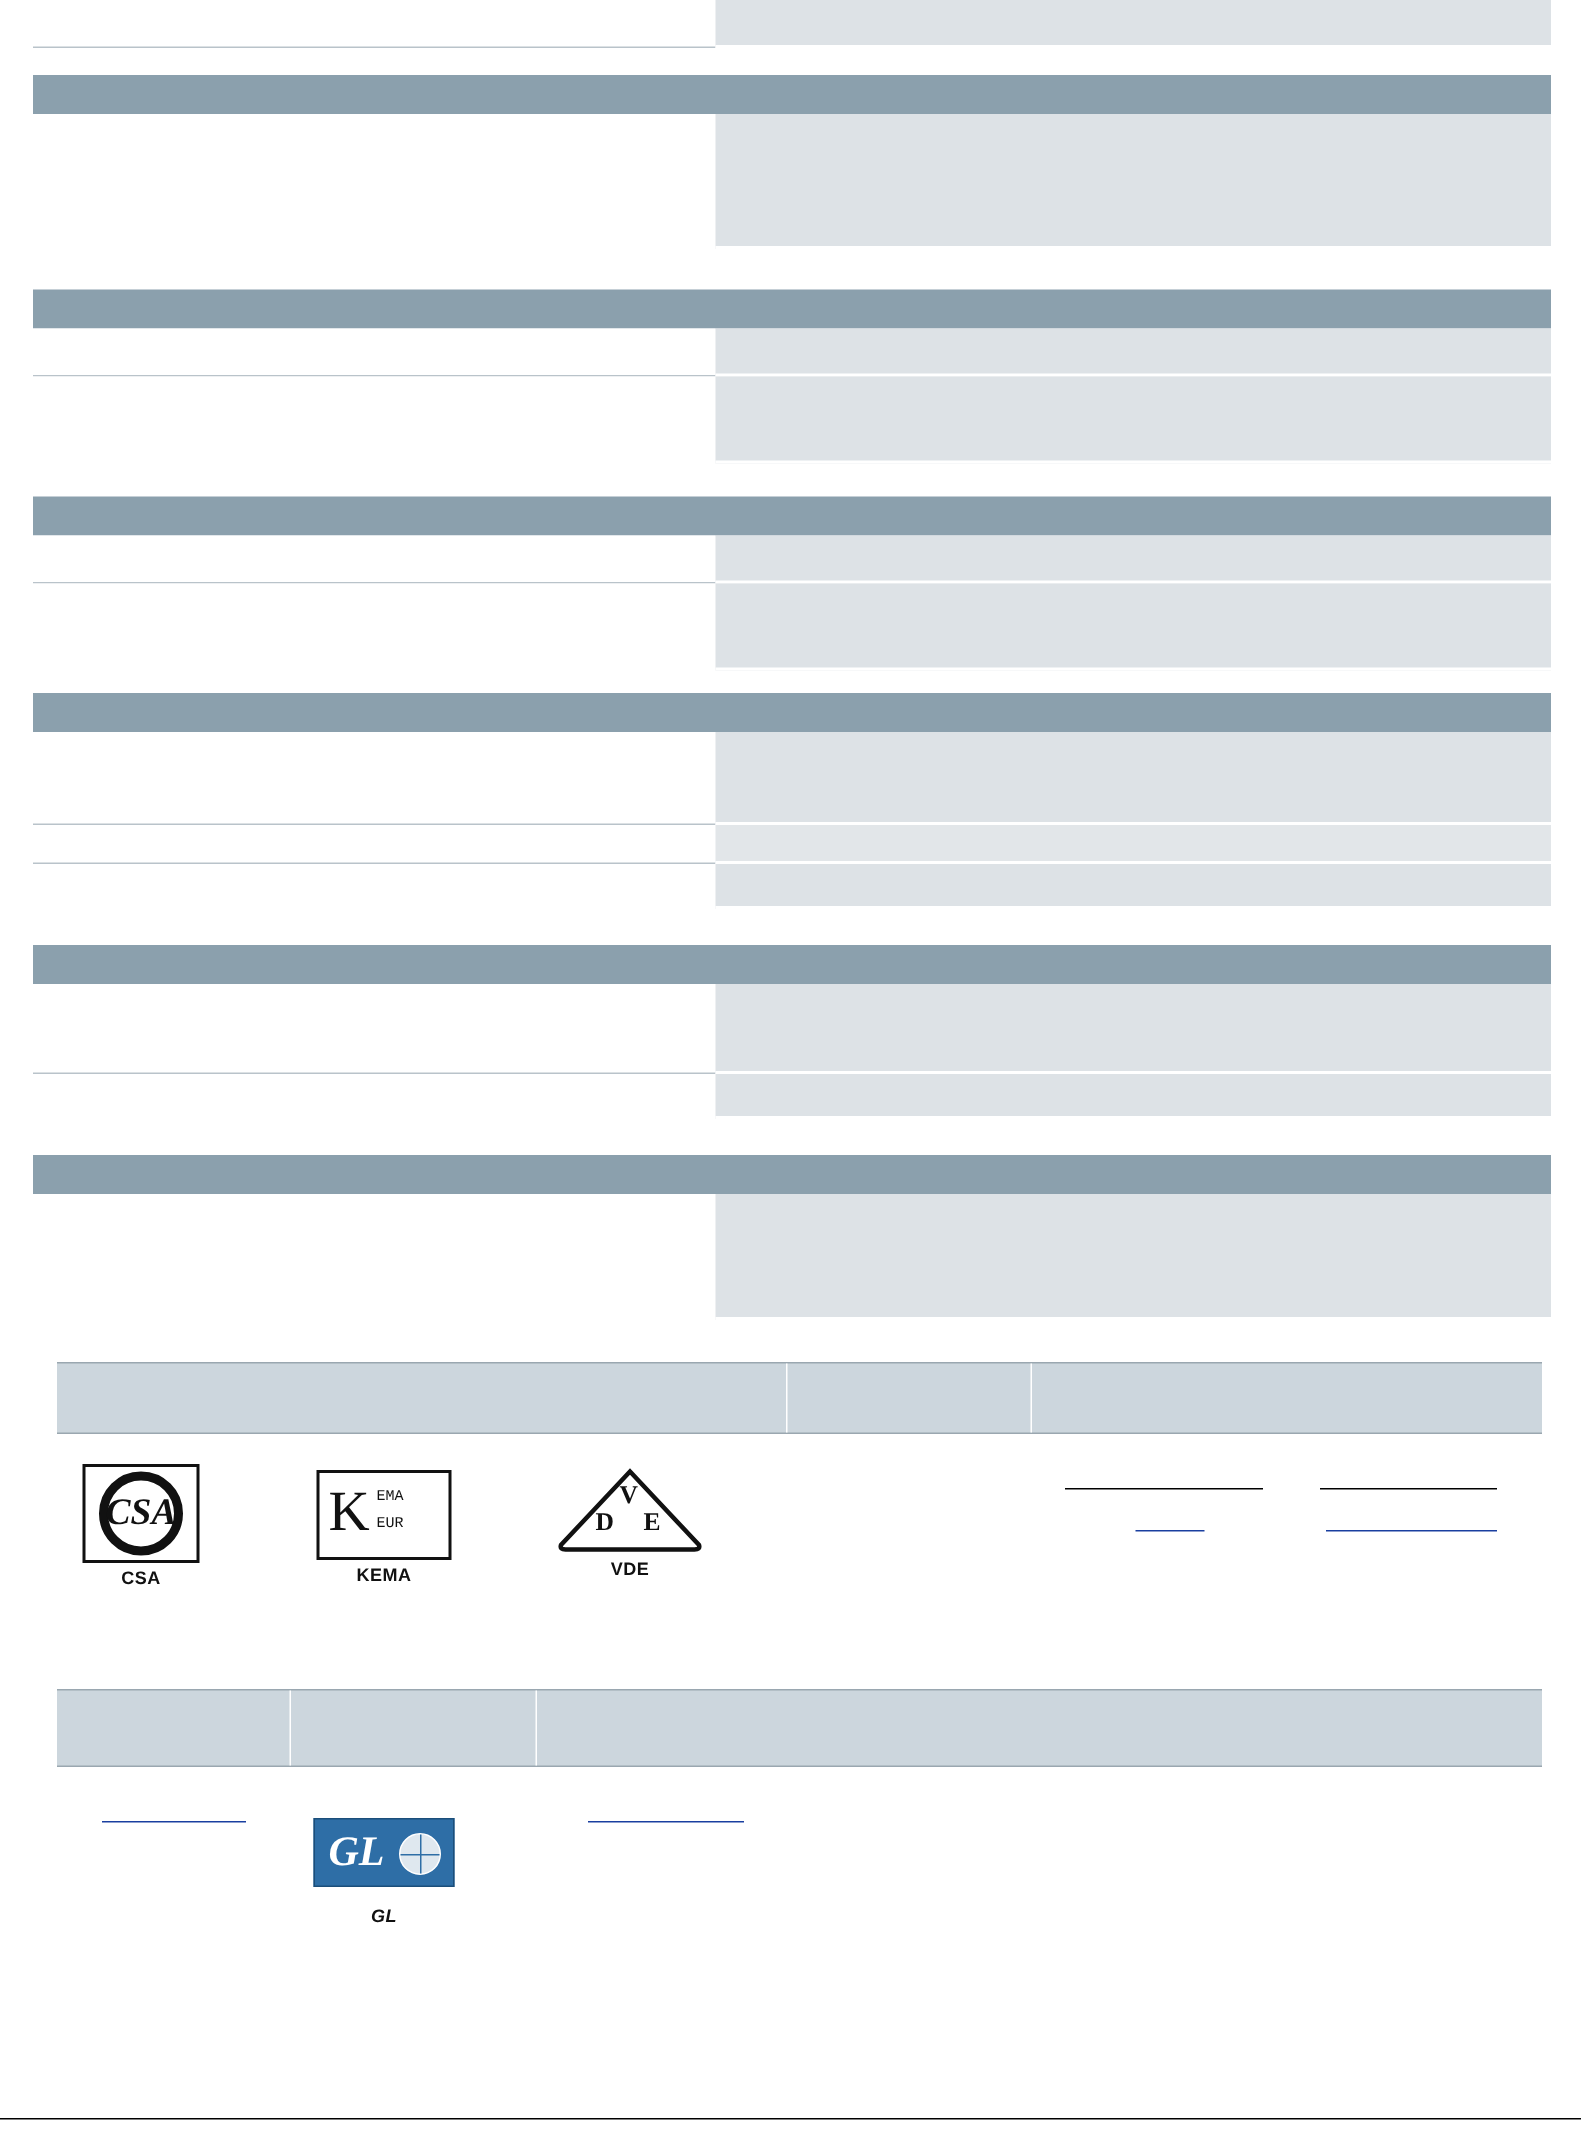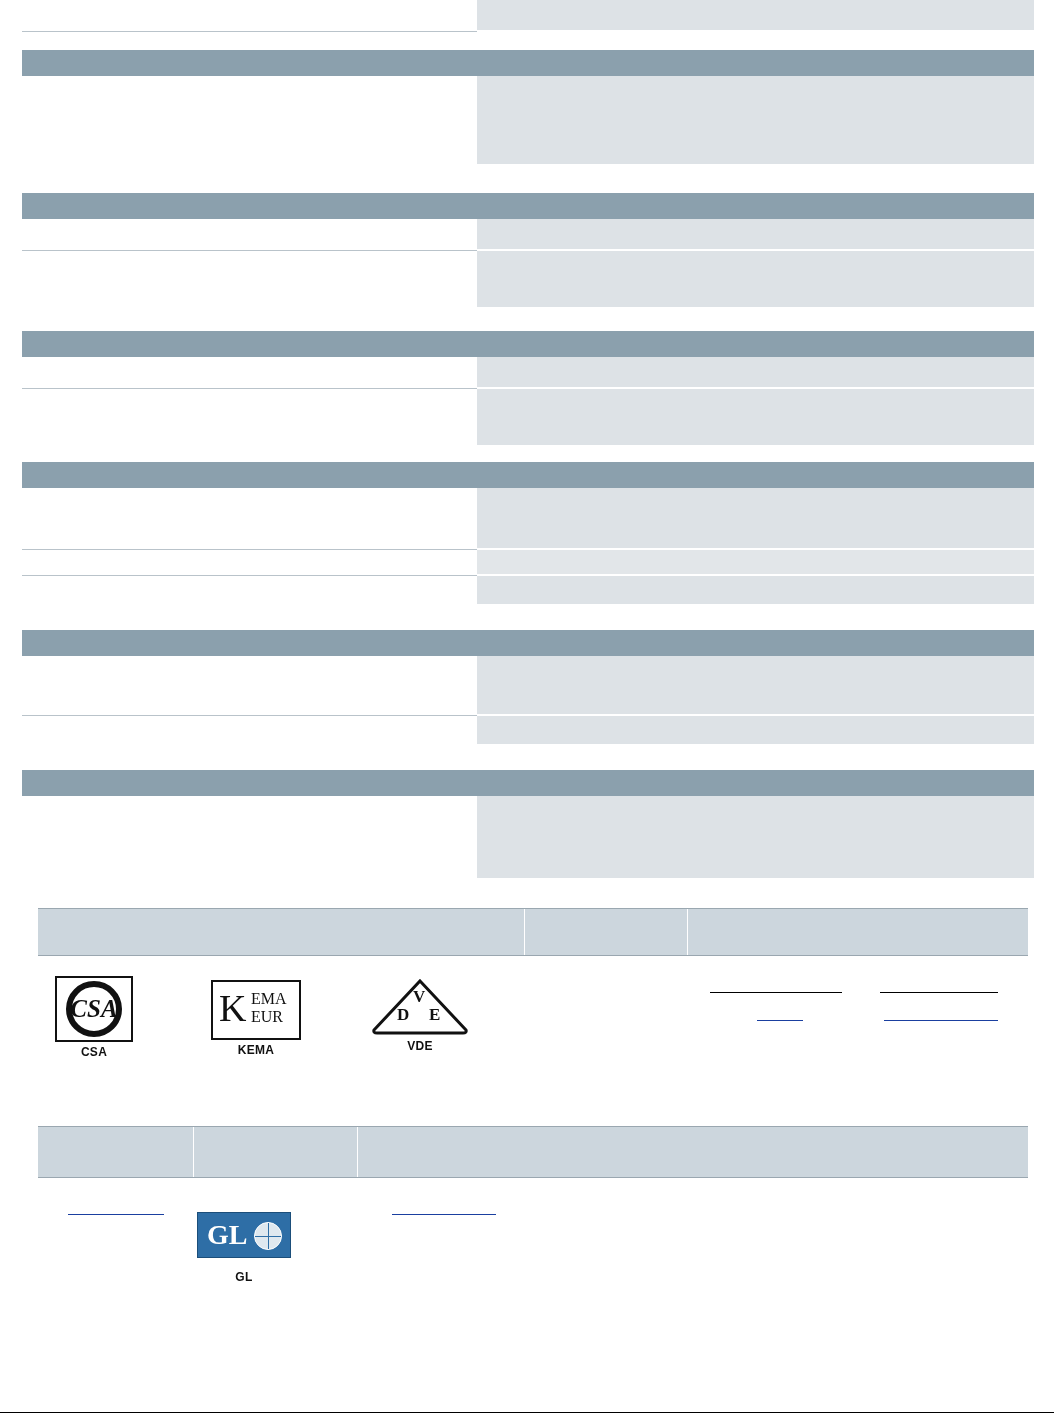--- a/index.html
+++ b/index.html
@@ -133,22 +133,22 @@
     font-family: "Liberation Serif", serif;
     font-size: 38px;
     line-height: 44px;
     color: #111111;
   }
   .kema-lines {
     position: absolute;
     left: 38px;
     top: 8px;
     text-align: left;
-    font-family: Liberation Serif, serif;
-    font-size: 16px;
+    font-family: Liberation Mono, monospace;
+    font-size: 10px;
     line-height: 18px;
     color: #111111;
   }
   
   .vde-shape {
     width: 98px;
     height: 58px;
     margin: 0 auto;
     position: relative;
   }
@@ -374,21 +374,21 @@
     <div class="approval-cell" style="width:164px;"></div>
     <div class="approval-cell" style="width:670px;"></div>
   </div>
 
   <div class="link" style="left:68px; top:1206px; width:96px;"></div>
   <div class="rule" style="left:68px; top:1214px; width:96px; background:#1a3fa0;"></div>
 
   <div class="link" style="left:392px; top:1206px; width:104px;"></div>
   <div class="rule" style="left:392px; top:1214px; width:104px; background:#1a3fa0;"></div>
 
-  <div class="logo-wrap" style="left:196px; top:1212px; width:96px;">
+  <div class="logo-wrap" style="left:208px; top:1212px; width:96px;font-style:italic;">
     <div class="gl-box">
       <div class="gl-text">GL</div>
       <div class="gl-globe"></div>
     </div>
     <div class="logo-caption" style="margin-top:12px;">GL</div>
   </div>
 
   <div class="rule" style="left:0px; top:1412px; width:1054px; background:#000000;"></div>
 
 </div>

